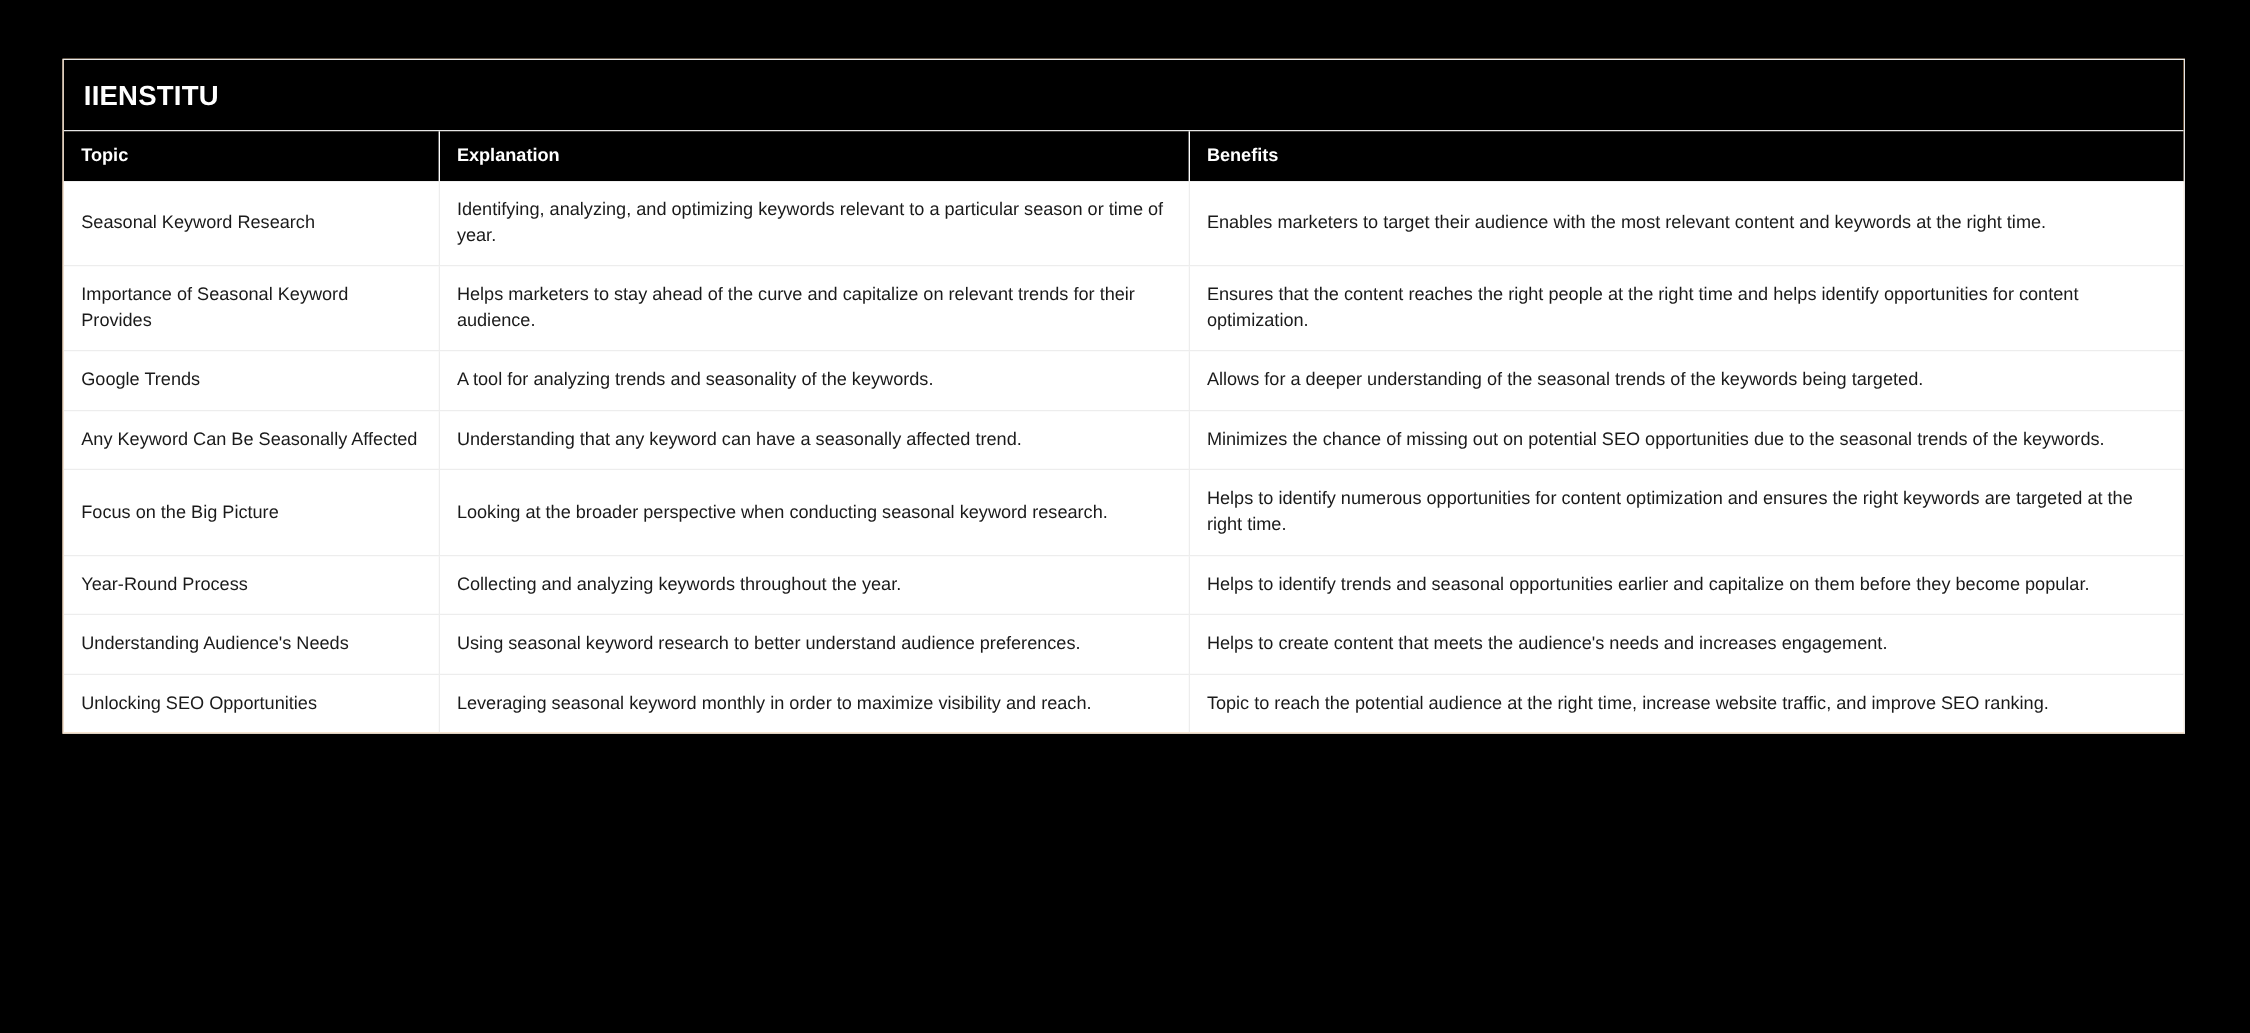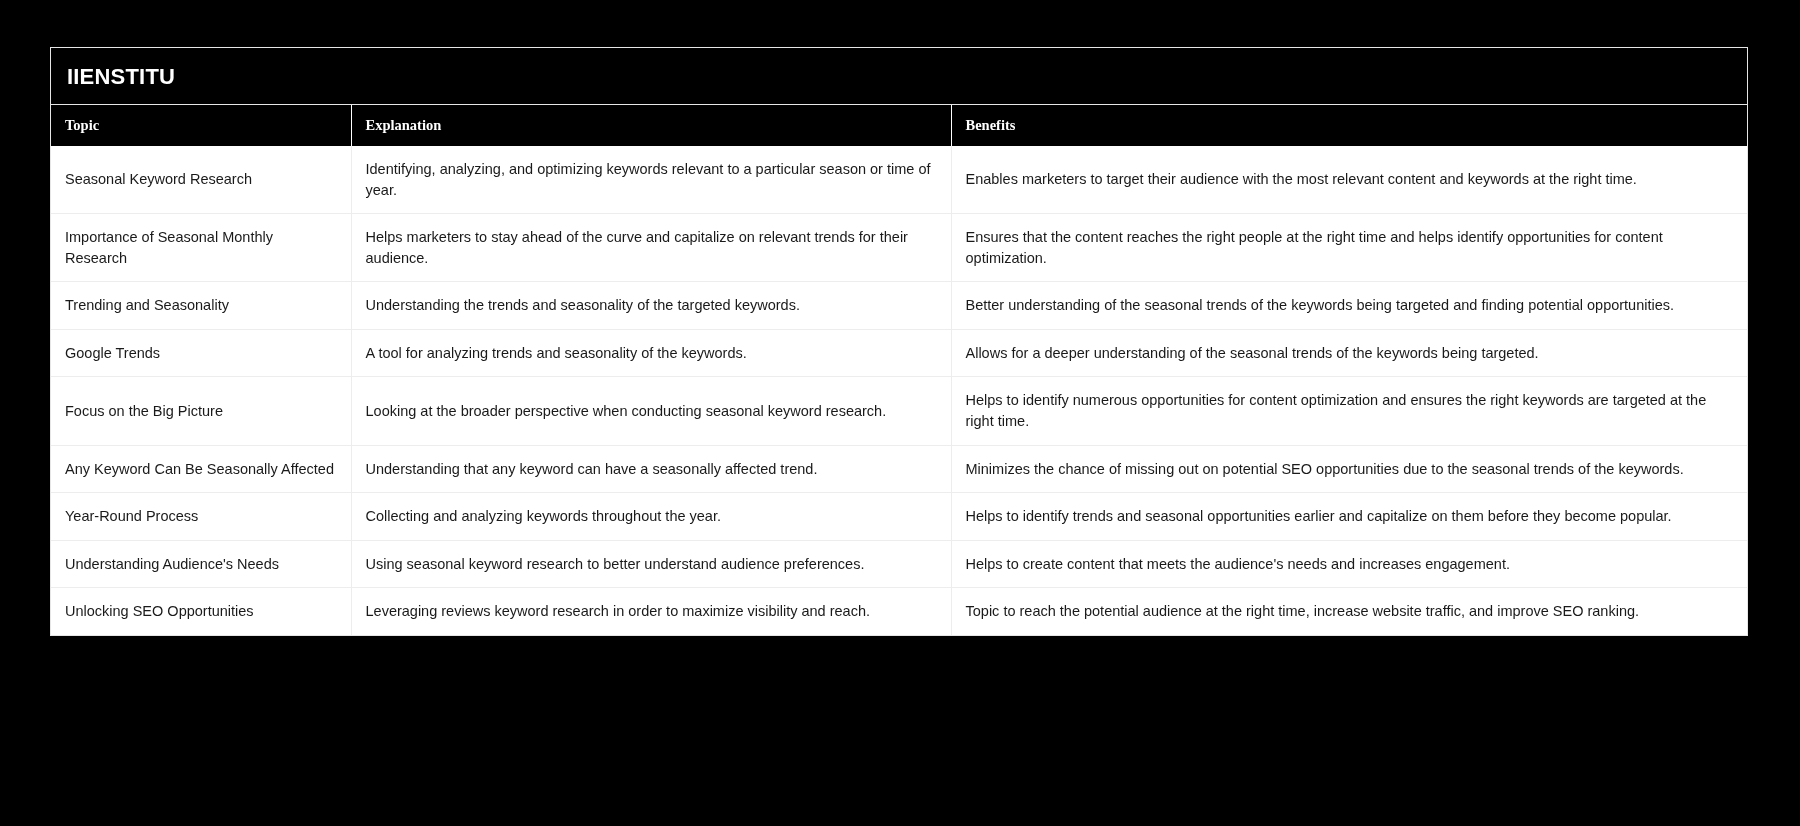--- a/index.html
+++ b/index.html
@@ -67,21 +67,21 @@
     background: #000000;
     color: #ffffff;
     font-size: 14.5px;
     font-weight: bold;
     text-align: left;
     padding: 12px 14px 12px 14px;
     border-right: 1px solid #ffffff;
     vertical-align: middle;
     height: 38px;
     box-sizing: border-box;
-    font-family: Liberation Serif, serif;
+    font-family: Liberation Sans, sans-serif;
   }
   table.kw-table thead th:last-child { border-right: none; }
 
   table.kw-table tbody td {
     background: #ffffff;
     color: #1a1a1a;
     font-size: 14.5px;
     line-height: 1.42;
     padding: 13px 14px 13px 14px;
     border-bottom: 1px solid #ededed;
@@ -121,57 +121,52 @@
           <th>Benefits</th>
         </tr>
       </thead>
       <tbody id="table-body">
           <tr>
             <td class="cell-topic">Seasonal Keyword Research</td>
             <td class="cell-expl">Identifying, analyzing, and optimizing keywords relevant to a particular season or time of year.</td>
             <td class="cell-benefit">Enables marketers to target their audience with the most relevant content and keywords at the right time.</td>
           </tr>
           <tr>
-            <td class="cell-topic">Importance of Seasonal Monthly Research</td>
+            <td class="cell-topic">Importance of Seasonal Keyword Provides</td>
             <td class="cell-expl">Helps marketers to stay ahead of the curve and capitalize on relevant trends for their audience.</td>
             <td class="cell-benefit">Ensures that the content reaches the right people at the right time and helps identify opportunities for content optimization.</td>
-          </tr>
-          <tr>
-            <td class="cell-topic">Trending and Seasonality</td>
-            <td class="cell-expl">Understanding the trends and seasonality of the targeted keywords.</td>
-            <td class="cell-benefit">Better understanding of the seasonal trends of the keywords being targeted and finding potential opportunities.</td>
           </tr>
           <tr>
             <td class="cell-topic">Google Trends</td>
             <td class="cell-expl">A tool for analyzing trends and seasonality of the keywords.</td>
             <td class="cell-benefit">Allows for a deeper understanding of the seasonal trends of the keywords being targeted.</td>
           </tr>
           <tr>
+            <td class="cell-topic">Any Keyword Can Be Seasonally Affected</td>
+            <td class="cell-expl">Understanding that any keyword can have a seasonally affected trend.</td>
+            <td class="cell-benefit">Minimizes the chance of missing out on potential SEO opportunities due to the seasonal trends of the keywords.</td>
+          </tr>
+          <tr>
             <td class="cell-topic">Focus on the Big Picture</td>
             <td class="cell-expl">Looking at the broader perspective when conducting seasonal keyword research.</td>
             <td class="cell-benefit">Helps to identify numerous opportunities for content optimization and ensures the right keywords are targeted at the right time.</td>
-          </tr>
-          <tr>
-            <td class="cell-topic">Any Keyword Can Be Seasonally Affected</td>
-            <td class="cell-expl">Understanding that any keyword can have a seasonally affected trend.</td>
-            <td class="cell-benefit">Minimizes the chance of missing out on potential SEO opportunities due to the seasonal trends of the keywords.</td>
           </tr>
           <tr>
             <td class="cell-topic">Year-Round Process</td>
             <td class="cell-expl">Collecting and analyzing keywords throughout the year.</td>
             <td class="cell-benefit">Helps to identify trends and seasonal opportunities earlier and capitalize on them before they become popular.</td>
           </tr>
           <tr>
             <td class="cell-topic">Understanding Audience's Needs</td>
             <td class="cell-expl">Using seasonal keyword research to better understand audience preferences.</td>
             <td class="cell-benefit">Helps to create content that meets the audience's needs and increases engagement.</td>
           </tr>
           <tr>
             <td class="cell-topic">Unlocking SEO Opportunities</td>
-            <td class="cell-expl">Leveraging reviews keyword research in order to maximize visibility and reach.</td>
+            <td class="cell-expl">Leveraging seasonal keyword monthly in order to maximize visibility and reach.</td>
             <td class="cell-benefit">Topic to reach the potential audience at the right time, increase website traffic, and improve SEO ranking.</td>
           </tr>
         </tbody>
     </table>
 
   </div>
 
 </div>
 
 </body></html>

